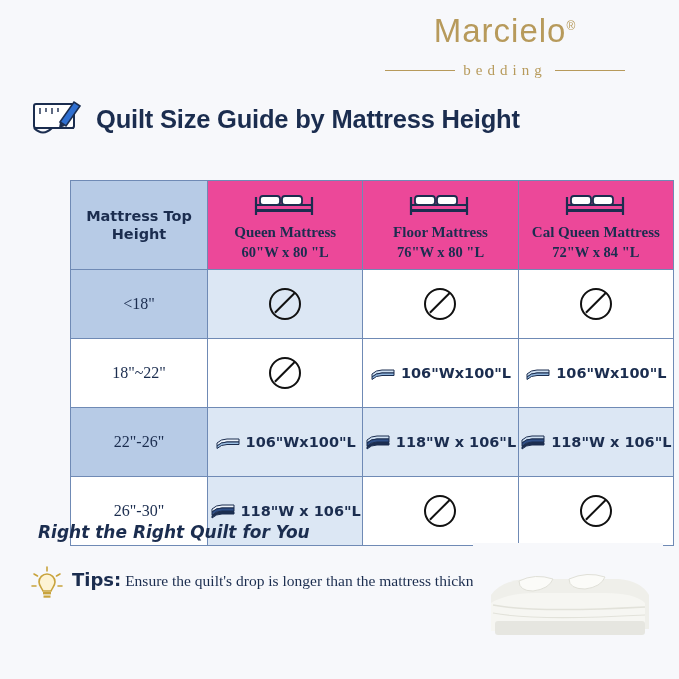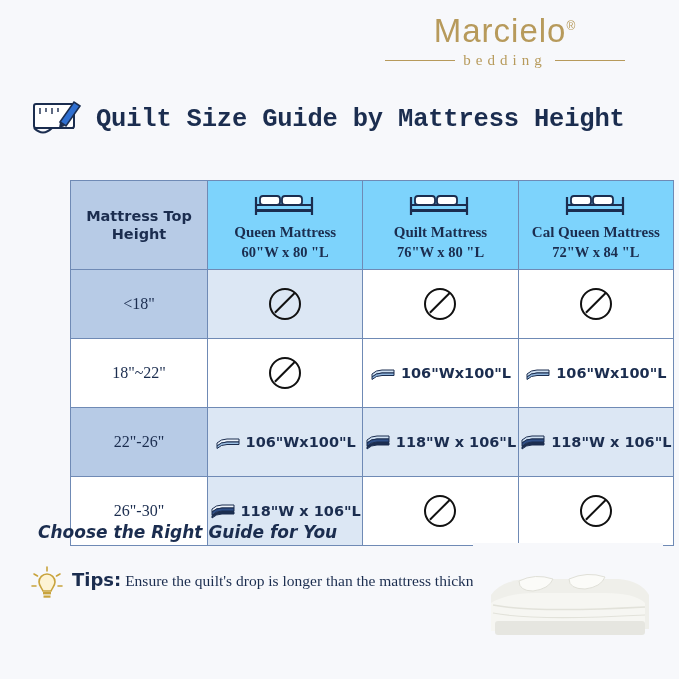--- a/index.html
+++ b/index.html
@@ -35,21 +35,21 @@
   .brand-reg {
     font-size: 12px;
     vertical-align: super;
     color: #b79a5b;
   }
   .brand-sub-wrap {
     display: flex;
     align-items: center;
     justify-content: center;
     gap: 8px;
-    margin-top: 2px;
+    margin-top: 12px;
   }
   .brand-rule {
     height: 1px;
     background: #b79a5b;
     flex: 1;
     max-width: 70px;
   }
   .brand-sub {
     font-size: 15px;
     letter-spacing: 5px;
@@ -59,21 +59,21 @@
   
   .title-row {
     position: absolute;
     top: 96px;
     left: 30px;
     display: flex;
     align-items: center;
     gap: 12px;
   }
   .title-text {
-    font-family: Liberation Mono, monospace;
+    font-family: Liberation Sans, sans-serif;
     font-weight: bold;
     font-size: 25.5px;
     color: #1b2d4f;
     letter-spacing: -0.2px;
   }
 
   
   .table-wrap {
     position: absolute;
     top: 180px;
@@ -95,21 +95,21 @@
     background: #b7cbe6;
     font-family: "DejaVu Sans", sans-serif;
     font-weight: bold;
     font-size: 14.5px;
     color: #1b2d4f;
     padding: 10px 6px;
     width: 124px;
     line-height: 1.25;
   }
   .hdr-cell {
-    background: #7dd3fc;
+    background: #ec4899;
     padding: 6px 4px 8px;
   }
   .hdr-cell .bed-icon {
     display: block;
     margin: 0 auto 2px;
   }
   .hdr-title {
     font-family: "Liberation Serif", serif;
     font-size: 15px;
     color: #1b2d4f;
@@ -264,21 +264,21 @@
           <span class="bed-icon">
             <svg width="62" height="30" viewBox="0 0 62 30">
               <rect x="6" y="9" width="20" height="9" rx="3" fill="#ffffff" stroke="#1b2d4f" stroke-width="1.8"></rect>
               <rect x="28" y="9" width="20" height="9" rx="3" fill="#ffffff" stroke="#1b2d4f" stroke-width="1.8"></rect>
               <path d="M2 22 h56 v3 h-56 z" fill="#1b2d4f"></path>
               <path d="M2 18 h56" stroke="#1b2d4f" stroke-width="1.8"></path>
               <path d="M2 10 v15 M58 10 v15" stroke="#1b2d4f" stroke-width="2.2"></path>
               <path d="M2 25 v3 M58 25 v3" stroke="#1b2d4f" stroke-width="2.2"></path>
             </svg>
           </span>
-          <div class="hdr-title">Quilt Mattress</div>
+          <div class="hdr-title">Floor Mattress</div>
           <div class="hdr-dims">76"W x 80 "L</div>
         </th>
 
         <th class="hdr-cell">
           <span class="bed-icon">
             <svg width="62" height="30" viewBox="0 0 62 30">
               <rect x="6" y="9" width="20" height="9" rx="3" fill="#ffffff" stroke="#1b2d4f" stroke-width="1.8"></rect>
               <rect x="28" y="9" width="20" height="9" rx="3" fill="#ffffff" stroke="#1b2d4f" stroke-width="1.8"></rect>
               <path d="M2 22 h56 v3 h-56 z" fill="#1b2d4f"></path>
               <path d="M2 18 h56" stroke="#1b2d4f" stroke-width="1.8"></path>
@@ -404,21 +404,21 @@
         <td class="cell plain">
           <div class="cell-inner">
             <span class="no-icon"></span>
           </div>
         </td>
       </tr>
     </tbody>
   </table>
 </div>
 
-<div class="footer-title">Choose the Right Guide for You</div>
+<div class="footer-title">Right the Right Quilt for You</div>
 
 <div class="tips-row">
   <span>
     <svg width="34" height="38" viewBox="0 0 34 38">
       <path d="M17 8 a8 8 0 0 1 8 8 c0 4 -3 6 -4 9 h-8 c-1 -3 -4 -5 -4 -9 a8 8 0 0 1 8 -8 z" fill="#fdf3d4" stroke="#c8a33c" stroke-width="1.6"></path>
       <rect x="13" y="26" width="8" height="2.4" fill="#c8a33c"></rect>
       <rect x="13.5" y="29.5" width="7" height="2.2" fill="#c8a33c"></rect>
       <path d="M17 1 v4 M4 8 l3.5 2 M30 8 l-3.5 2 M2 20 h4 M28 20 h4" stroke="#c8a33c" stroke-width="1.6" stroke-linecap="round"></path>
     </svg>
   </span>

